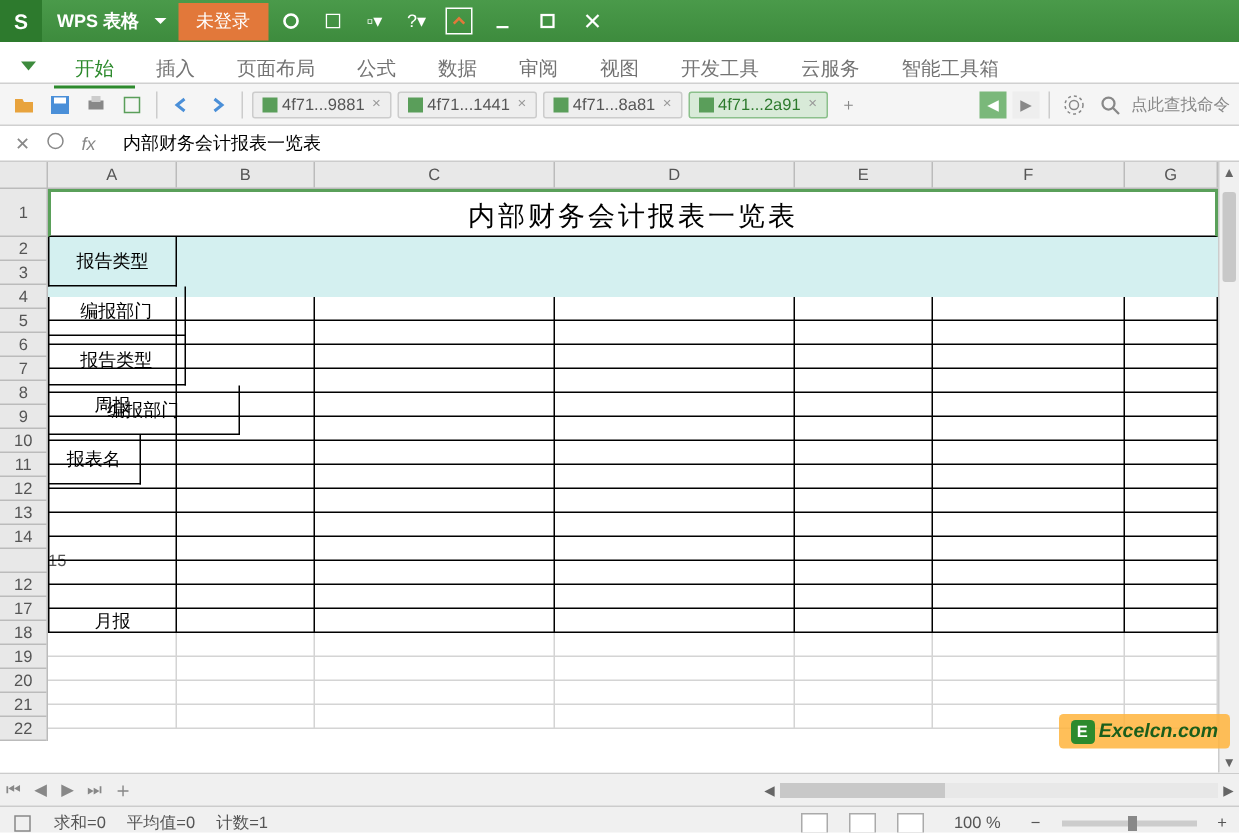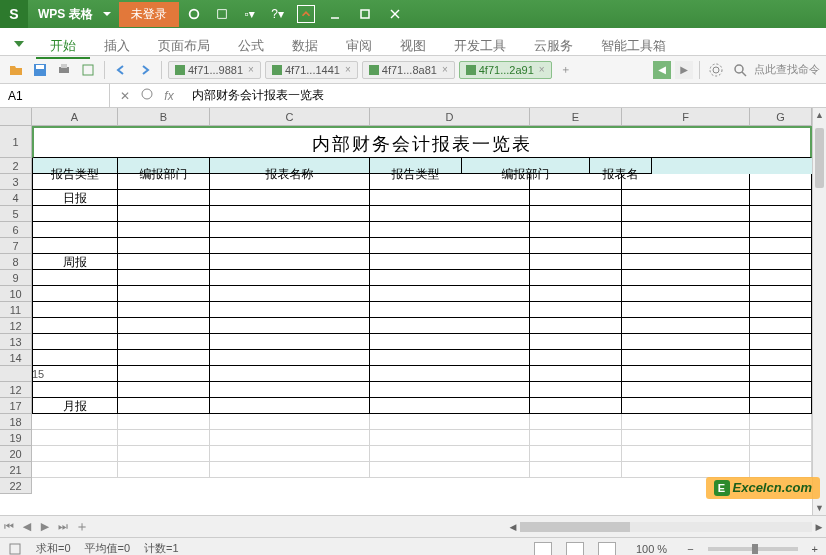--- a/index.html
+++ b/index.html
@@ -48,21 +48,21 @@
 
 
 .sheetwrap{position:relative;height:407px;background:#fff;}
 .corner{position:absolute;left:0;top:0;width:32px;height:18px;background:#e8e8e8;border-right:1px solid #bbb;border-bottom:1px solid #bbb;}
 .colheads{position:absolute;left:32px;top:0;right:14px;height:18px;display:flex;background:#e8e8e8;border-bottom:1px solid #bbb;}
 .colheads .ch{border-right:1px solid #bbb;text-align:center;font-size:11px;color:#555;line-height:18px;}
 .rowheads{position:absolute;left:0;top:18px;width:32px;background:#e8e8e8;border-right:1px solid #bbb;}
 .rowheads .rh{border-bottom:1px solid #bbb;text-align:center;font-size:11px;color:#555;}
 .grid{position:absolute;left:32px;top:18px;right:14px;bottom:0;overflow:hidden;}
 .titlecell{height:32px;border:2px solid #5aa05a;border-bottom:1px solid #000;background:#fff;font-size:18px;font-family:SimSun,serif;text-align:center;line-height:32px;letter-spacing:2px;}
-.headerrow{height:16px;display:flex;background:#d4f0f0;}
+.headerrow{height:40px;display:flex;background:#d4f0f0;flex-direction:column;}
 .headerrow .hc{border-right:1px solid #000;border-bottom:1px solid #000;text-align:center;font-size:12px;line-height:32px;font-family:SimSun,serif;}
 .headerrow .hc:first-child{border-left:1px solid #000;}
 .datarow{display:flex;height:16px;}
 .datarow .dc{border-right:1px solid #000;border-bottom:1px solid #000;font-size:12px;text-align:center;line-height:16px;font-family:SimSun,serif;}
 .datarow .dc:first-child{border-left:1px solid #000;}
 .freerow{display:flex;height:16px;}
 .freerow .fc{border-right:1px solid #d4d4d4;border-bottom:1px solid #d4d4d4;}
 .vscroll{position:absolute;right:0;top:0;width:14px;bottom:0;background:#f0f0f0;border-left:1px solid #ccc;}
 .vscroll .thumb{position:absolute;left:2px;right:2px;top:20px;height:60px;background:#c8c8c8;border-radius:2px;}
 .vscroll .arr{position:absolute;left:0;right:0;height:14px;text-align:center;font-size:9px;color:#666;line-height:14px;}
@@ -214,21 +214,20 @@
   <div class="tbtn">
       <svg width="14" height="14">
         <circle cx="6" cy="6" r="4" fill="none" stroke="#888" stroke-width="1.5"></circle>
         <line x1="9" y1="9" x2="13" y2="13" stroke="#888" stroke-width="1.5"></line>
       </svg>
     </div>
   <div class="search">点此查找命令</div>
 </div>
 
 <div class="formulabar">
-  <div class="namebox">A1</div>
   <div class="fxarea">
     <span class="fbicon">✕</span>
     <span class="fbicon"><svg width="12" height="12">
           <circle cx="6" cy="6" r="5" fill="none" stroke="#888"></circle>
         </svg></span>
     <span class="fbicon" style="font-style:italic;">fx</span>
   </div>
   <div class="content">内部财务会计报表一览表</div>
 </div>
 
@@ -265,36 +264,26 @@
       <div class="rh" style="height: 16px; line-height: 16px;">19</div>
       <div class="rh" style="height: 16px; line-height: 16px;">20</div>
       <div class="rh" style="height: 16px; line-height: 16px;">21</div>
       <div class="rh" style="height: 16px; line-height: 16px;">22</div>
     </div>
   <div class="grid" id="grid">
       <div class="titlecell">内部财务会计报表一览表</div>
       <div class="headerrow">
         <div class="hc" style="width: 86px;">报告类型</div>
         <div class="hc" style="width: 92px;">编报部门</div>
-        <div class="hc" style="width: 160px;">报表名称</div>
         <div class="hc" style="width: 92px;">报告类型</div>
         <div class="hc" style="width: 128px;">编报部门</div>
         <div class="hc" style="width: 62px;">报表名</div>
       </div>
       <div class="datarow">
         <div class="dc" style="width: 86px;"></div>
-        <div class="dc" style="width: 92px;"></div>
-        <div class="dc" style="width: 160px;"></div>
-        <div class="dc" style="width: 160px;"></div>
-        <div class="dc" style="width: 92px;"></div>
-        <div class="dc" style="width: 128px;"></div>
-        <div class="dc" style="width: 62px;"></div>
-      </div>
-      <div class="datarow">
-        <div class="dc" style="width: 86px;">日报</div>
         <div class="dc" style="width: 92px;"></div>
         <div class="dc" style="width: 160px;"></div>
         <div class="dc" style="width: 160px;"></div>
         <div class="dc" style="width: 92px;"></div>
         <div class="dc" style="width: 128px;"></div>
         <div class="dc" style="width: 62px;"></div>
       </div>
       <div class="datarow">
         <div class="dc" style="width: 86px;"></div>
         <div class="dc" style="width: 92px;"></div>

